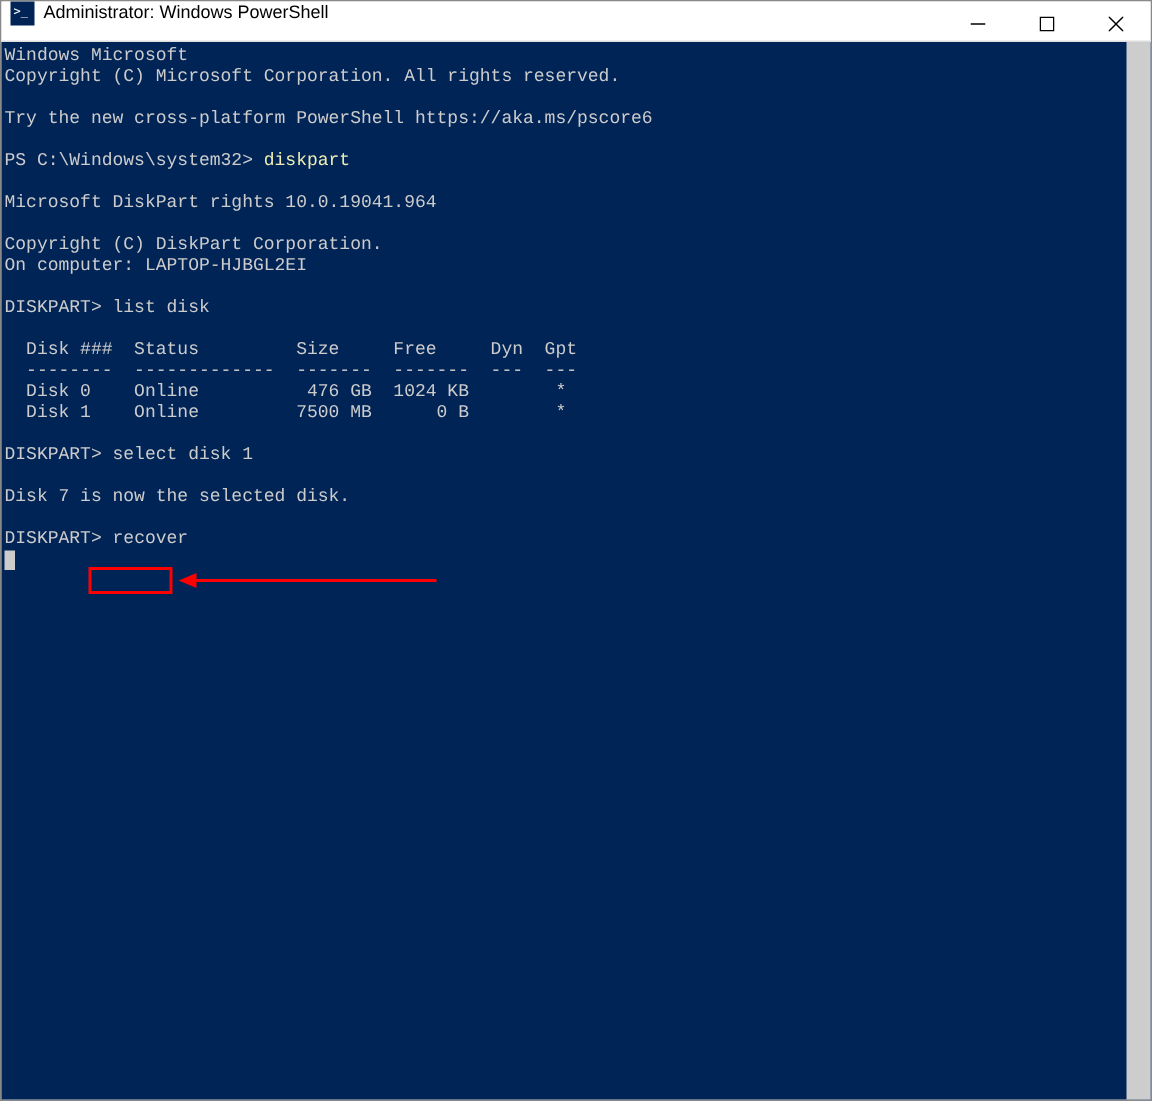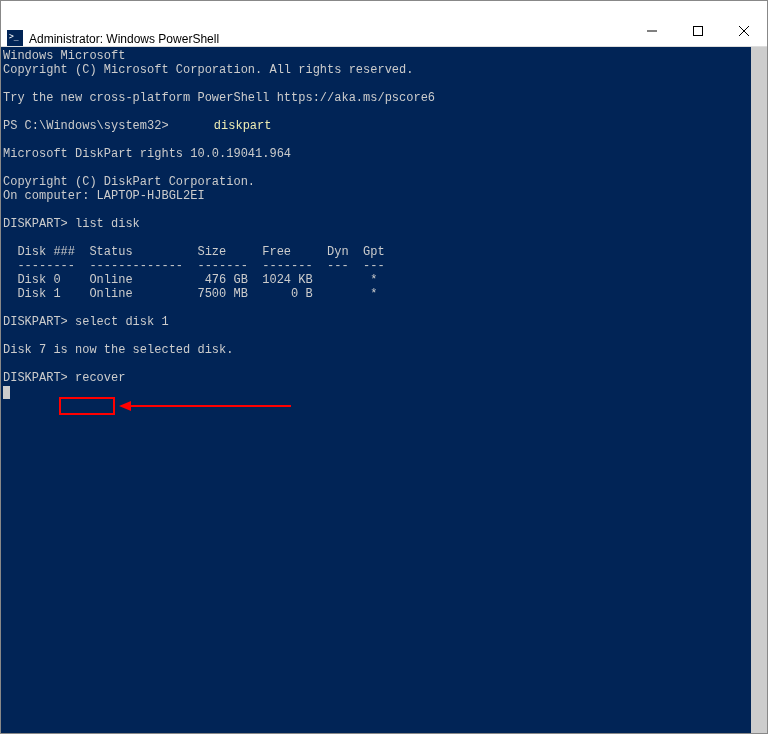--- a/index.html
+++ b/index.html
@@ -16,24 +16,24 @@
     }
     .window {
       width: 768px;
       height: 734px;
       border: 1px solid #888;
       display: flex;
       flex-direction: column;
       background: #fff;
     }
     .titlebar {
-      height: 46px;
+      height: 27px;
       background: #fff;
       display: flex;
-      align-items: flex-end;
+      align-items: flex-start;
       padding: 0 0 0 6px;
       border-bottom: 1px solid #ddd;
     }
     .titlebar-icon {
       width: 16px;
       height: 16px;
       background: #012456;
       margin-right: 6px;
       display: flex;
       align-items: center;
@@ -92,21 +92,20 @@
       background: #f0f0f0;
       position: relative;
     }
     .scrollbar-thumb {
       width: 100%;
       height: 100%;
       background: #cdcdcd;
     }
     .yellow {
       color: #eeedb3;
-      margin-left: 38px;
     }
     .highlight-box {
       position: absolute;
       border: 2px solid #ff0000;
       pointer-events: none;
     }
     .arrow {
       position: absolute;
       pointer-events: none;
     }

